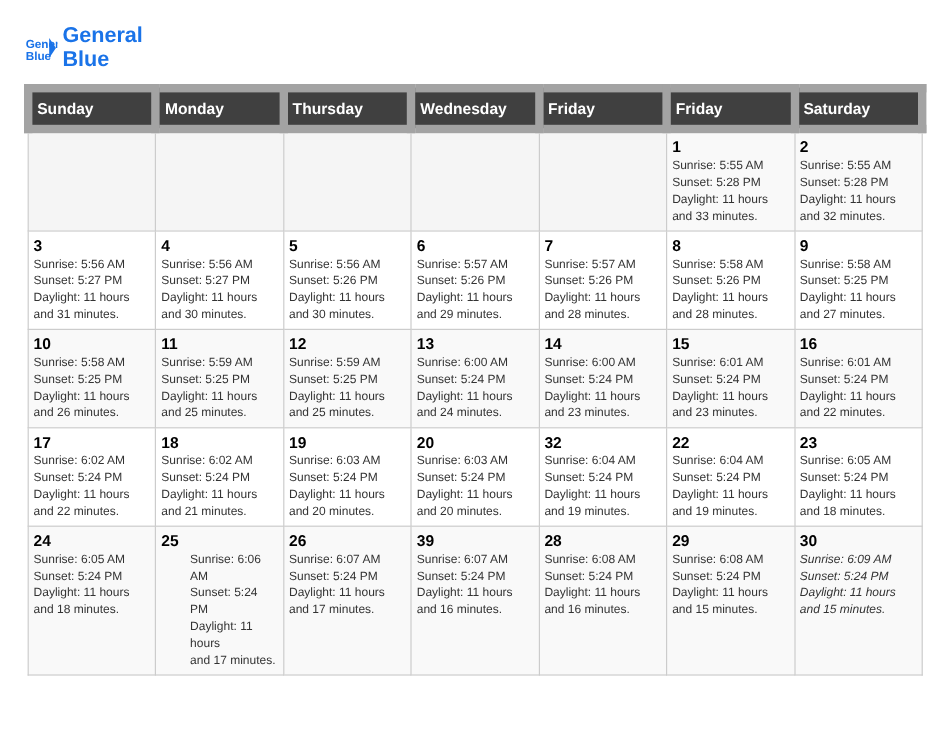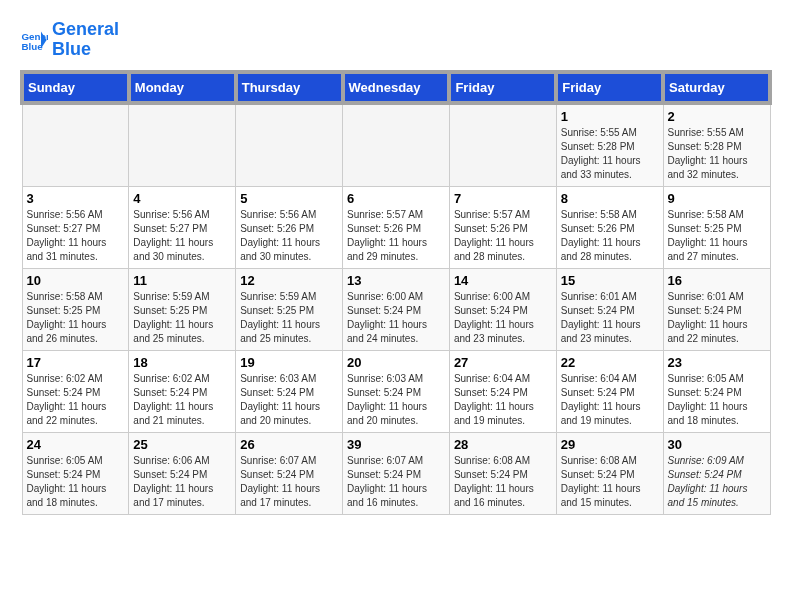--- a/index.html
+++ b/index.html
@@ -45,27 +45,27 @@
     .location-title {
       font-size: 16px;
       color: #444;
     }
     .calendar-table {
       width: 100%;
       border-collapse: collapse;
       font-size: 11px;
     }
     .calendar-table thead tr th {
-      background-color: #1d4ed8;
+      background-color: #404040;
       color: #fff;
       padding: 6px 4px;
       text-align: left;
       font-size: 13px;
       font-weight: bold;
-      border: 4px solid #a3a3a3;
+      border: 7px solid #a3a3a3;
     }
     .calendar-table tbody tr td {
       border: 1px solid #ccc;
       vertical-align: top;
       padding: 4px;
       height: 80px;
       width: calc(100% / 7);
       background: #fff;
     }
     .calendar-table tbody tr:nth-child(odd) td {
@@ -263,21 +263,21 @@
 and 20 minutes.</div>
         </td>
         <td>
           <span class="day-number">20</span>
           <div class="day-info" style="white-space: pre-line;">Sunrise: 6:03 AM
 Sunset: 5:24 PM
 Daylight: 11 hours
 and 20 minutes.</div>
         </td>
         <td>
-          <span class="day-number">27</span>
+          <span class="day-number">32</span>
           <div class="day-info" style="white-space: pre-line;">Sunrise: 6:04 AM
 Sunset: 5:24 PM
 Daylight: 11 hours
 and 19 minutes.</div>
         </td>
         <td>
           <span class="day-number">22</span>
           <div class="day-info" style="white-space: pre-line;">Sunrise: 6:04 AM
 Sunset: 5:24 PM
 Daylight: 11 hours
@@ -294,21 +294,21 @@
       <tr>
         <td>
           <span class="day-number">24</span>
           <div class="day-info" style="white-space: pre-line;">Sunrise: 6:05 AM
 Sunset: 5:24 PM
 Daylight: 11 hours
 and 18 minutes.</div>
         </td>
         <td>
           <span class="day-number">25</span>
-          <div class="day-info" style="white-space: pre-line;">Sunrise: 6:06 AM
+          <div class="day-info" style="white-space: pre-line; margin-left: 24px;">Sunrise: 6:06 AM
 Sunset: 5:24 PM
 Daylight: 11 hours
 and 17 minutes.</div>
         </td>
         <td>
           <span class="day-number">26</span>
           <div class="day-info" style="white-space: pre-line;">Sunrise: 6:07 AM
 Sunset: 5:24 PM
 Daylight: 11 hours
 and 17 minutes.</div>

